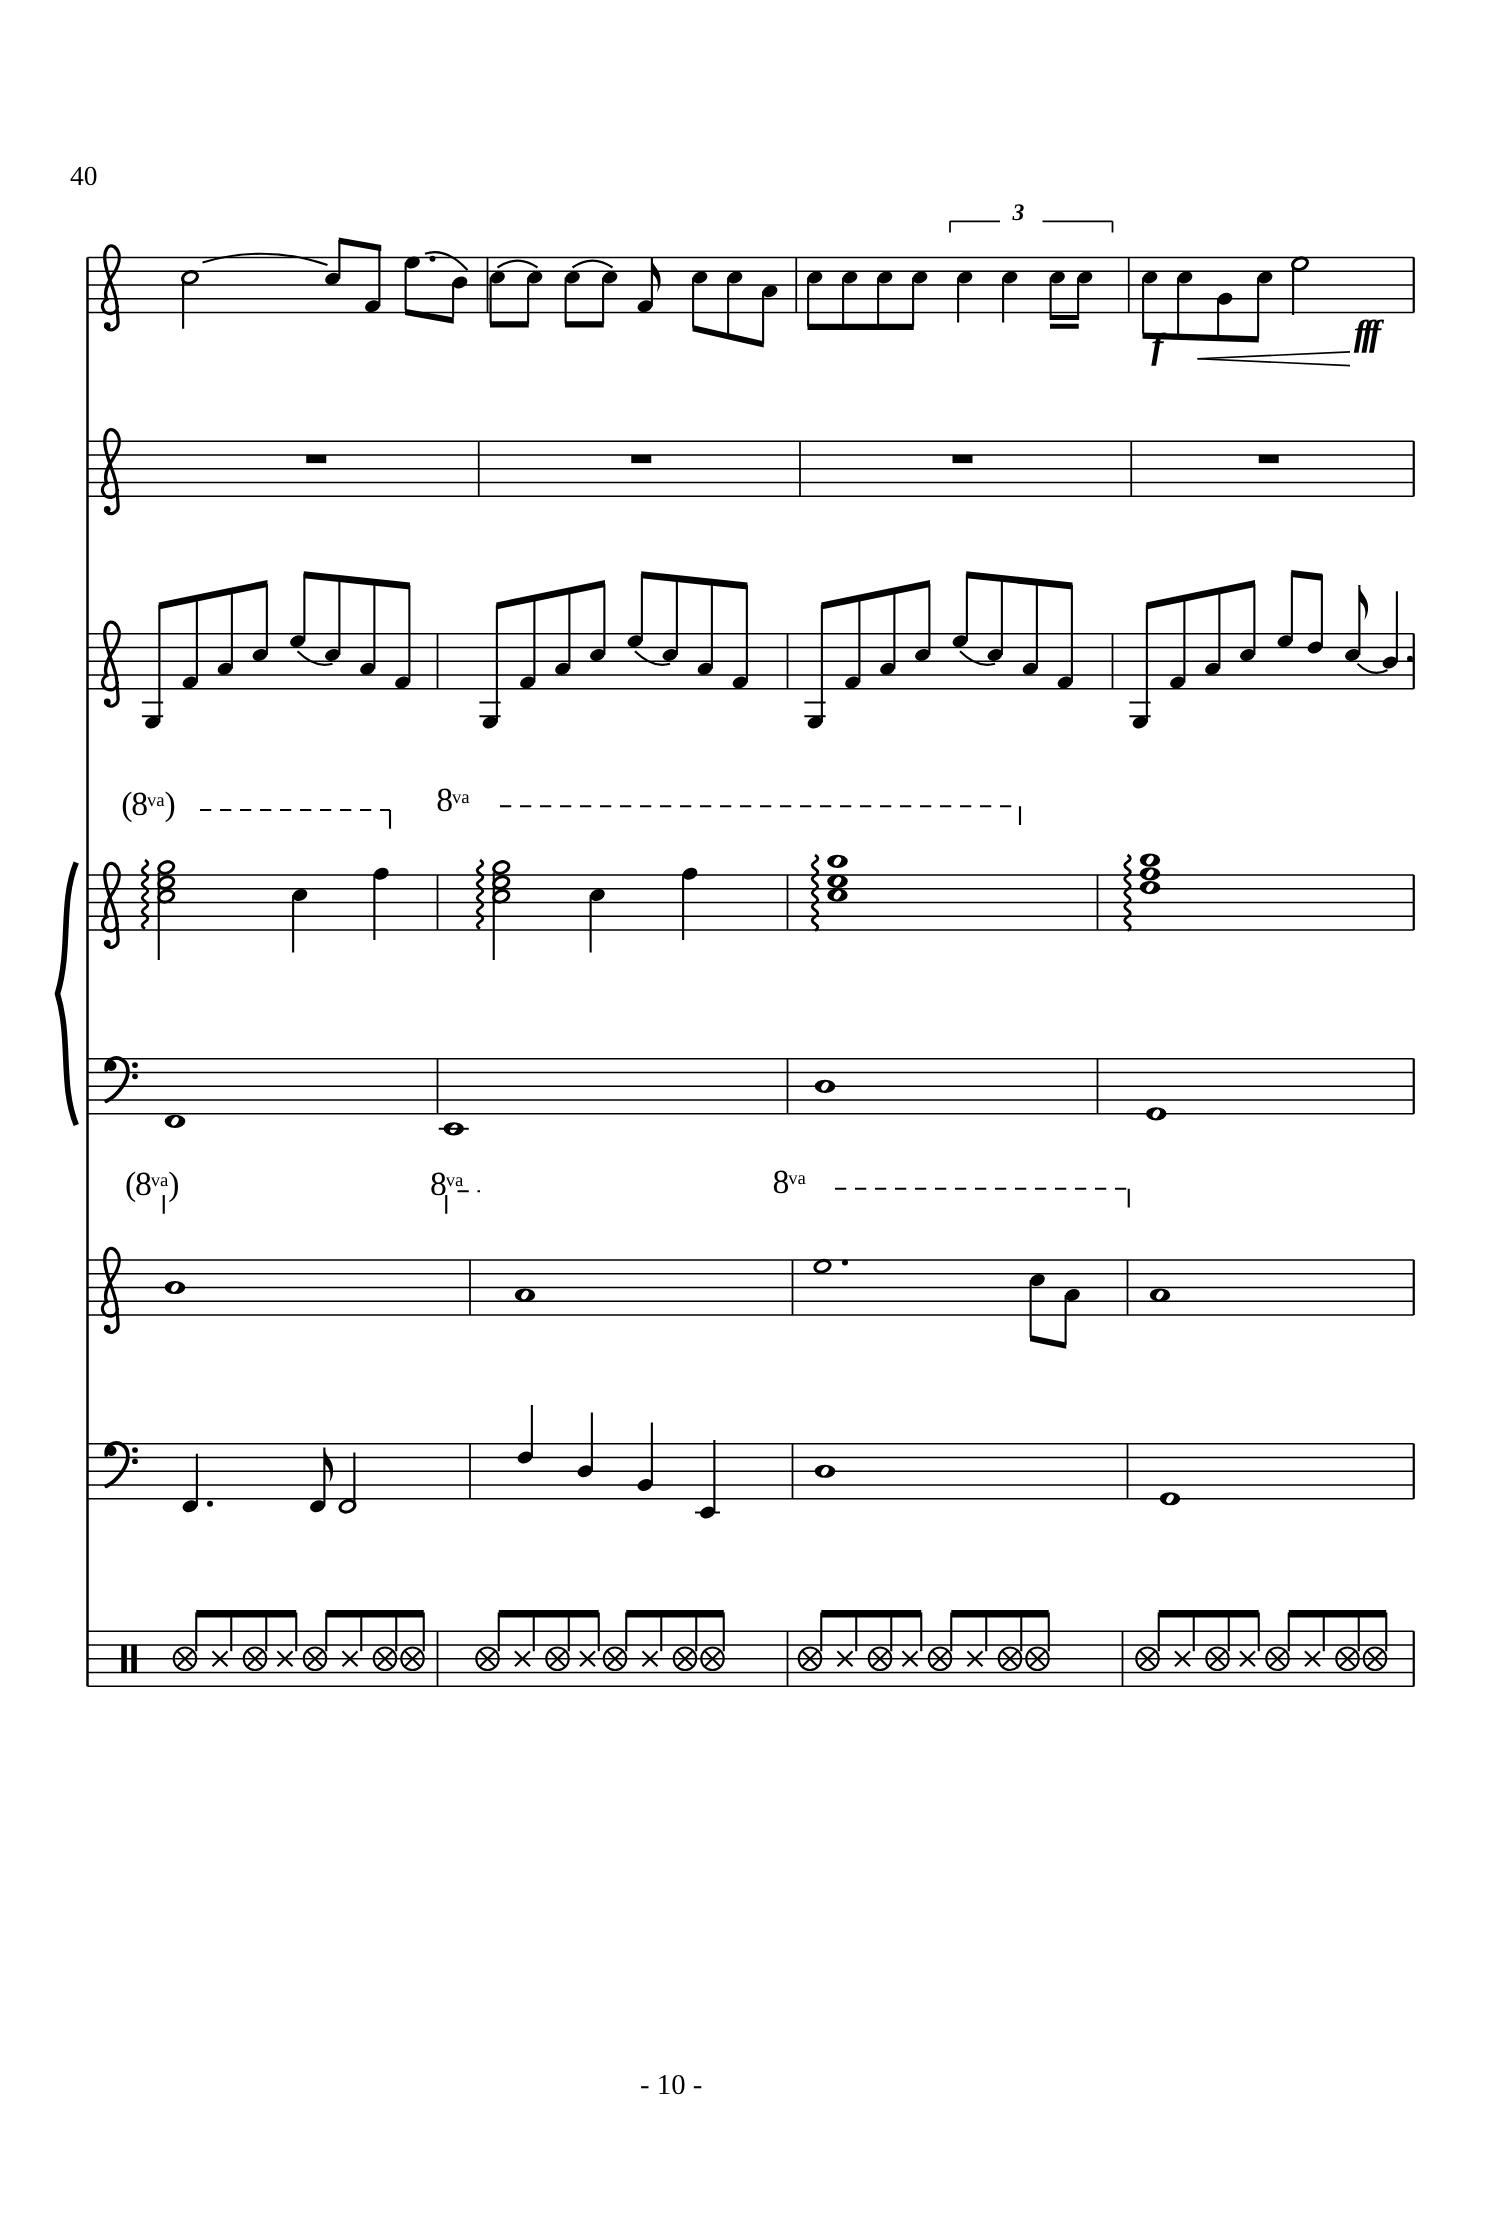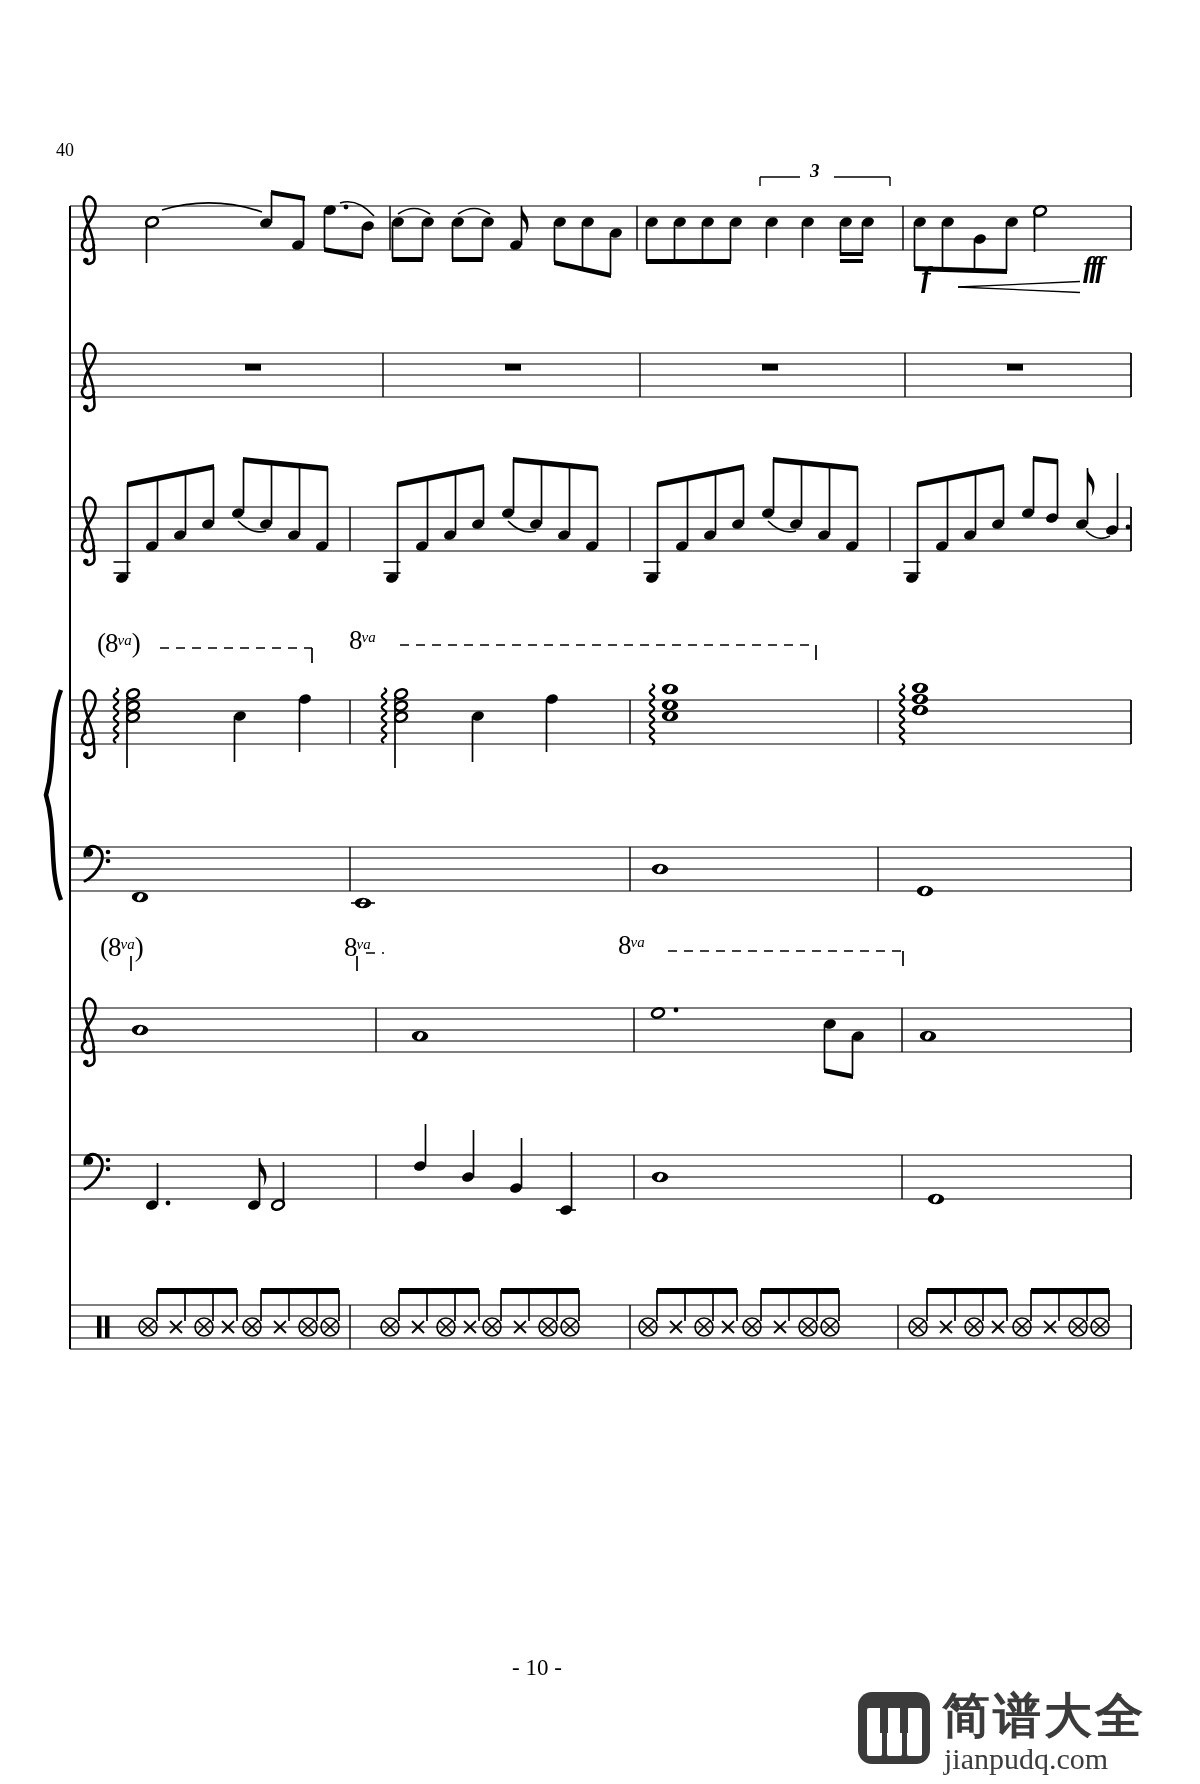--- a/index.html
+++ b/index.html
@@ -1,26 +1,26 @@
 <!DOCTYPE html>
 <html><head>
 <meta charset="utf-8">
 <style>
   html,body{margin:0;padding:0;background:#ffffff;}
   #page{position:relative;width:1200px;height:1784px;background:#ffffff;overflow:hidden;
         font-family:"Liberation Serif",serif;color:#000;}
   #score-svg{position:absolute;left:0;top:0;}
   .txt{position:absolute;white-space:nowrap;}
-  #measure-number{left:56px;top:140px;font-size:18px;}
+  #measure-number{left:56px;top:128px;font-size:22px;}
   #tuplet-num{left:810px;top:160px;font-size:19px;font-weight:bold;font-style:italic;}
   .dyn{font-family:"Liberation Serif",serif;font-weight:bold;font-style:italic;font-size:29px;}
   #dyn-f{left:921px;top:261px;}
   #dyn-fff{left:1083px;top:251px;letter-spacing:-3px;}
   .ottava{position:absolute;font-family:"Liberation Serif",serif;font-size:27px;letter-spacing:-1px;}
-  .osup{font-style:italic;font-size:15px;vertical-align:7px;letter-spacing:0;}
+  .osup{font-size:15px;vertical-align:7px;letter-spacing:0;}
   #ottava-1{left:97px;top:628px;}
   #ottava-2{left:349px;top:625px;}
   #ottava-3{left:100px;top:932px;}
   #ottava-4{left:344px;top:932px;}
   #ottava-5{left:618px;top:930px;}
   #page-number{left:512px;top:1655px;width:100px;text-align:left;font-size:23px;}
   #watermark{position:absolute;left:858px;top:1690px;width:336px;height:90px;}
   #wm-icon{position:absolute;left:0;top:2px;width:72px;height:72px;border-radius:14px;}
   .wm-key{position:absolute;top:16px;width:15px;height:48px;background:#ffffff;border-radius:2px;}
   .wm-black{position:absolute;top:16px;width:8px;height:25px;}
@@ -559,24 +559,13 @@
   <div class="txt dyn" id="dyn-fff">fff</div>
 
   <div class="ottava" id="ottava-1"><span>(8</span><sup class="osup">va</sup><span>)</span></div>
   <div class="ottava" id="ottava-2"><span>8</span><sup class="osup">va</sup><span></span></div>
   <div class="ottava" id="ottava-3"><span>(8</span><sup class="osup">va</sup><span>)</span></div>
   <div class="ottava" id="ottava-4"><span>8</span><sup class="osup">va</sup><span></span></div>
   <div class="ottava" id="ottava-5"><span>8</span><sup class="osup">va</sup><span></span></div>
 
   <div class="txt" id="page-number">- 10 -</div>
 
-  <div id="watermark">
-    <div id="wm-icon" style="background: rgb(59, 59, 59);">
-      <div class="wm-key" style="left:9px;"></div>
-      <div class="wm-key" style="left:29px;"></div>
-      <div class="wm-key" style="left:49px;"></div>
-      <div class="wm-black" style="left: 22px; background: rgb(59, 59, 59);"></div>
-      <div class="wm-black" style="left: 42px; background: rgb(59, 59, 59);"></div>
-    </div>
-    <div id="wm-brand" style="color: rgb(59, 59, 59);">简谱大全</div>
-    <div id="wm-site" style="color: rgb(59, 59, 59);">jianpudq.com</div>
-  </div>
 </div>
 
 </body></html>

